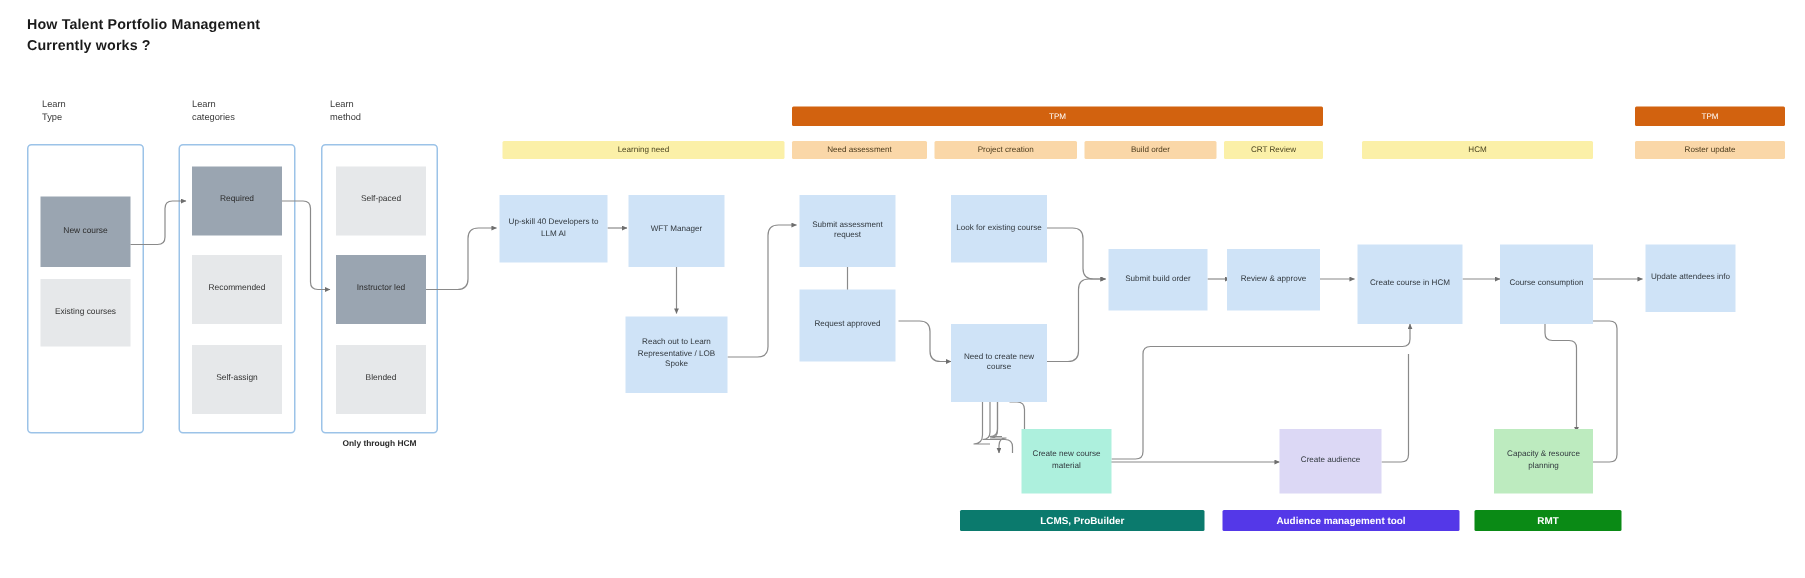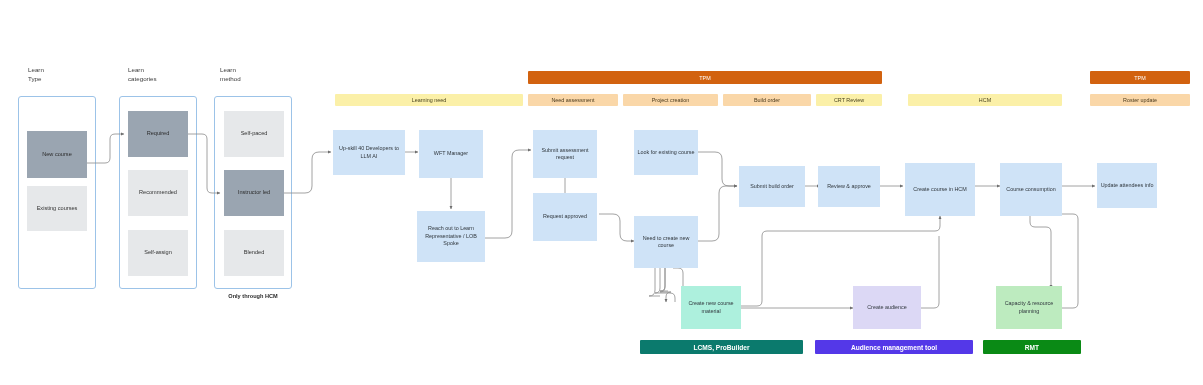--- a/index.html
+++ b/index.html
@@ -71,20 +71,22 @@
 
   
   #wires{position:absolute;left:0;top:0;width:1203px;height:385px;pointer-events:none;}
   #wires path{fill:none;stroke:#8a8a8a;stroke-width:.8;}
   #wires polygon{fill:#6e6e6e;}
 </style>
 </head>
 <body>
 
 <div class="abs" id="title">
+  <div>How Talent Portfolio Management</div>
+  <div>Currently works ?</div>
 </div>
 
 <div class="abs col-head" style="left:28px;top:65px;">
   <div>Learn</div>
   <div>Type</div>
 </div>
 <div class="abs col-head" style="left:128px;top:65px;">
   <div>Learn</div>
   <div>categories</div>
 </div>

